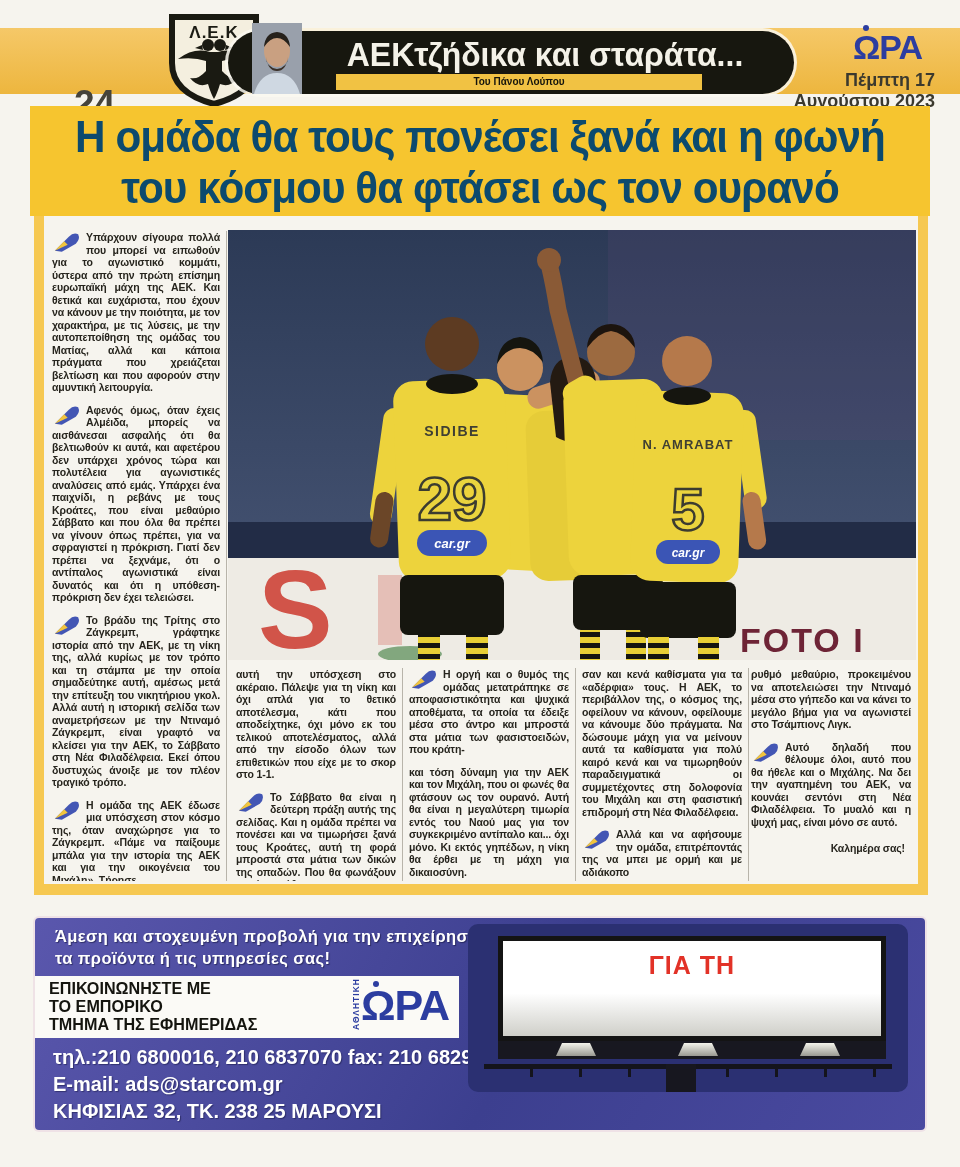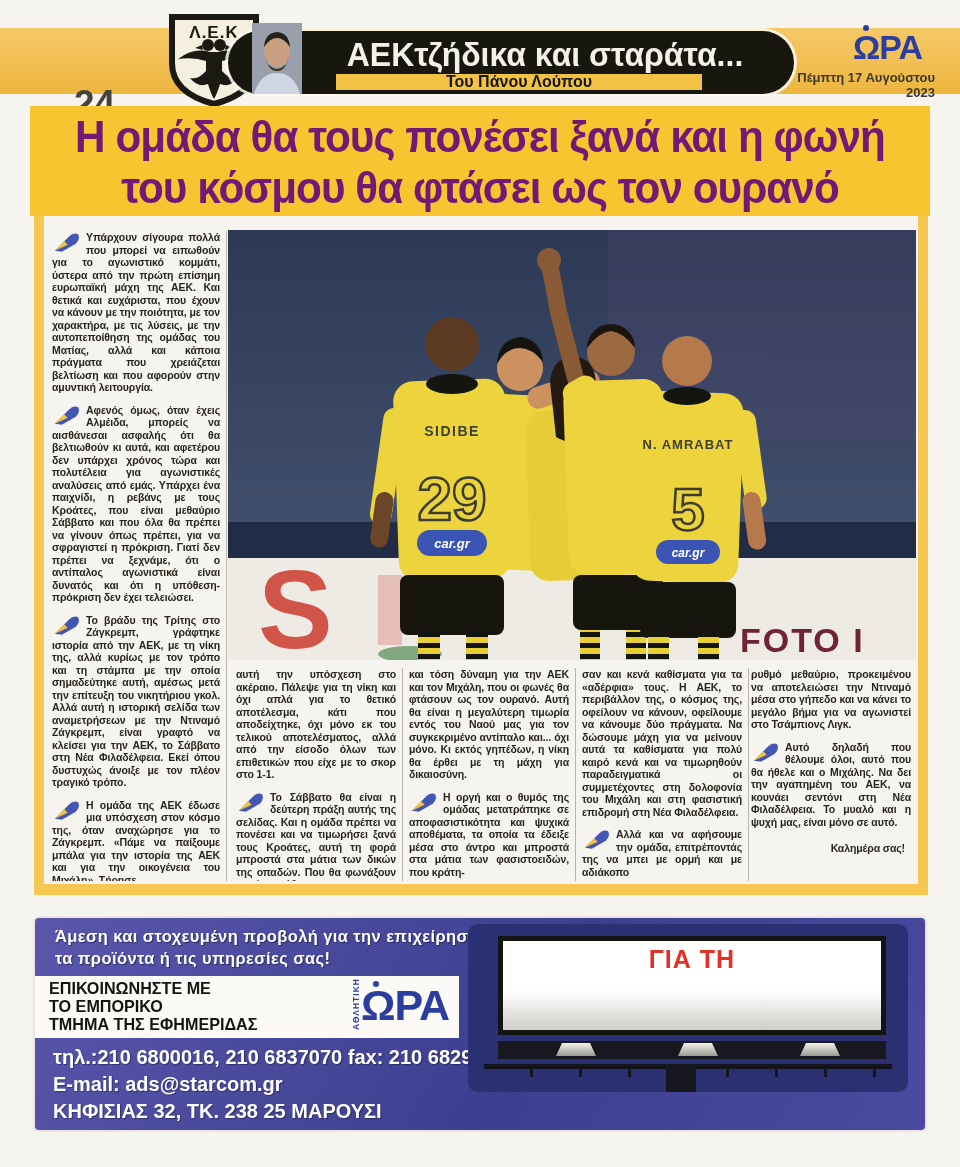--- a/index.html
+++ b/index.html
@@ -9,30 +9,30 @@
   .topband{position:absolute;left:0;top:28px;width:960px;height:66px;
            background:linear-gradient(#f5c868,#edb63e);}
   .pagenum{position:absolute;left:74px;top:38px;font-size:37px;font-weight:bold;color:#45433b;margin-top:45px;}
   .crest{position:absolute;left:162px;top:5px;width:104px;height:102px;}
   .banner{position:absolute;left:228px;top:31px;width:566px;height:63px;background:#17170f;
           border-radius:32px;box-shadow:0 0 0 3px rgba(250,248,240,.85);}
   .avatar{position:absolute;left:252px;top:23px;width:50px;height:71px;z-index:3;}
   .banner-title{position:absolute;left:315px;top:36px;width:460px;text-align:center;
                 font-size:33px;font-weight:bold;color:#f4f2e8;transform:scaleX(.97);z-index:2;}
   .banner-sub{position:absolute;left:336px;top:74px;width:366px;height:16px;background:#f1c243;
-              font-size:16px;font-weight:bold;color:#14140c;text-align:center;line-height:16px;z-index:2;}
+              font-size:10px;font-weight:bold;color:#14140c;text-align:center;line-height:16px;z-index:2;}
   .brand-top{position:absolute;left:853px;top:28px;font-size:34px;font-weight:bold;
              color:#2c3da0;letter-spacing:-1px;}
   .omega-dot{position:absolute;left:10px;top:-3px;width:6px;height:6px;border-radius:50%;
              background:#2c3da0;}
   .issue-date{position:absolute;left:775px;top:70px;width:160px;text-align:right;
-              font-size:13px;font-weight:bold;color:#3b392e;}
+              font-size:18px;font-weight:bold;color:#3b392e;}
   
   .headline{position:absolute;left:30px;top:106px;width:900px;height:110px;background:#f6c52f;
-            text-align:center;color:#701a75;padding-top:5px;box-sizing:border-box;}
+            text-align:center;color:#0c4a6e;padding-top:5px;box-sizing:border-box;}
   .headline .l{font-size:44px;font-weight:bold;line-height:51px;letter-spacing:-1px;
                transform:scaleX(.96);}
   
   .strip{position:absolute;background:#f6c851;}
   .strip-l{left:34px;top:216px;width:10px;height:679px;}
   .strip-r{left:918px;top:216px;width:10px;height:679px;}
   .strip-b{left:34px;top:884px;width:894px;height:11px;}
   .vdiv{position:absolute;width:1px;background:#b8b4aa;}
   
   .col{position:absolute;font-size:10.5px;line-height:12.5px;font-weight:bold;color:#26241d;
@@ -64,21 +64,21 @@
                 font-size:8.5px;font-weight:bold;color:#2c3da0;letter-spacing:1px;height:46px;
                 vertical-align:top;margin-top:4px;}
   .adlogo .big{position:relative;display:inline-block;font-size:43px;font-weight:bold;
                color:#2c3da0;letter-spacing:-1px;line-height:50px;}
   .contact{position:absolute;left:18px;top:126px;font-size:20px;font-weight:bold;color:#fff;
            line-height:27px;text-shadow:1px 1px 1px rgba(20,20,60,.5);}
   .bbpanel{position:absolute;left:433px;top:6px;width:440px;height:168px;background:#2b3072;
            border-radius:10px;}
   .bb-face{position:absolute;left:30px;top:12px;width:378px;height:86px;
            background:linear-gradient(#ffffff 55%,#cfcfc9);border:5px solid #141414;
-           text-align:center;padding-top:3px;box-sizing:content-box;}
+           text-align:center;padding-top:9px;box-sizing:content-box;}
   .bb-face .r{font-size:25px;font-weight:bold;color:#e23227;line-height:31px;letter-spacing:1px;}
   .bb-ledge{position:absolute;left:30px;top:117px;width:388px;height:18px;background:#181820;}
   .bb-light{position:absolute;top:119px;width:40px;height:13px;
             background:linear-gradient(#f4f4ec,#9a9a92);
             clip-path:polygon(15% 0,85% 0,100% 100%,0 100%);}
   .bb-bar{position:absolute;left:16px;top:140px;width:408px;height:5px;background:#14141c;}
   .bb-ticks{position:absolute;left:16px;top:145px;width:408px;height:8px;
             background:repeating-linear-gradient(90deg,transparent 0 46px,#14141c 46px 49px);}
   .bb-pole{position:absolute;left:198px;top:140px;width:30px;height:28px;background:#17171f;}
 </style>
@@ -242,27 +242,27 @@
     <p><span>αυτή την υπόσχεση στο ακέραιο. Πάλεψε για τη νίκη και όχι απλά για το θετικό αποτέλεσμα, κάτι που αποδείχτηκε, όχι μόνο εκ του τελικού αποτελέσματος, αλλά από την είσοδο όλων των επιθετικών που είχε με το σκορ στο 1-1.</span></p>
     <p>
       <svg class="pen" viewBox="0 0 24 18">
           <path d="M2 16 L14 4 Q18 0 22 2 Q24 6 20 10 L8 17 Z" fill="#4356b4"></path>
           <path d="M2 16 L10 8 L13 11 Z" fill="#f2c53d"></path>
         </svg>
       <span>Το Σάββατο θα είναι η δεύτερη πράξη αυτής της σελίδας. Και η ομάδα πρέπει να πονέσει και να τιμωρήσει ξανά τους Κροάτες, αυτή τη φορά μπροστά στα μάτια των δικών της οπαδών. Που θα φωνάξουν με τόσο πάθος</span></p>
   </div>
 
   <div class="col" id="col3">
+    <p>
+      <svg class="pen" viewBox="0 0 24 18">
+          <path d="M2 16 L14 4 Q18 0 22 2 Q24 6 20 10 L8 17 Z" fill="#4356b4"></path>
+          <path d="M2 16 L10 8 L13 11 Z" fill="#f2c53d"></path>
+        </svg>
+      <span>Η οργή και ο θυμός της ομάδας μετατράπηκε σε αποφασιστικότητα και ψυχικά αποθέματα, τα οποία τα έδειξε μέσα στο άντρο και μπροστά στα μάτια των φασιστοειδών, που κράτη-</span></p>
     <p><span>και τόση δύναμη για την ΑΕΚ και τον Μιχάλη, που οι φωνές θα φτάσουν ως τον ουρανό. Αυτή θα είναι η μεγαλύτερη τιμωρία εντός του Ναού μας για τον συγκεκριμένο αντίπαλο και... όχι μόνο. Κι εκτός γηπέδων, η νίκη θα έρθει με τη μάχη για δικαιοσύνη.</span></p>
-    <p>
-      <svg class="pen" viewBox="0 0 24 18">
-          <path d="M2 16 L14 4 Q18 0 22 2 Q24 6 20 10 L8 17 Z" fill="#4356b4"></path>
-          <path d="M2 16 L10 8 L13 11 Z" fill="#f2c53d"></path>
-        </svg>
-      <span>Η οργή και ο θυμός της ομάδας μετατράπηκε σε αποφασιστικότητα και ψυχικά αποθέματα, τα οποία τα έδειξε μέσα στο άντρο και μπροστά στα μάτια των φασιστοειδών, που κράτη-</span></p>
   </div>
 
   <div class="col" id="col4">
     <p><span>σαν και κενά καθίσματα για τα «αδέρφια» τους. Η ΑΕΚ, το περιβάλλον της, ο κόσμος της, οφείλουν να κάνουν, οφείλουμε να κάνουμε δύο πράγματα. Να δώσουμε μάχη για να μείνουν αυτά τα καθίσματα για πολύ καιρό κενά και να τιμωρηθούν παραδειγματικά οι συμμετέχοντες στη δολοφονία του Μιχάλη και στη φασιστική επιδρομή στη Νέα Φιλαδέλφεια.</span></p>
     <p>
       <svg class="pen" viewBox="0 0 24 18">
           <path d="M2 16 L14 4 Q18 0 22 2 Q24 6 20 10 L8 17 Z" fill="#4356b4"></path>
           <path d="M2 16 L10 8 L13 11 Z" fill="#f2c53d"></path>
         </svg>
       <span>Αλλά και να αφήσουμε την ομάδα, επιτρέποντάς της να μπει με ορμή και με αδιάκοπο</span></p>

